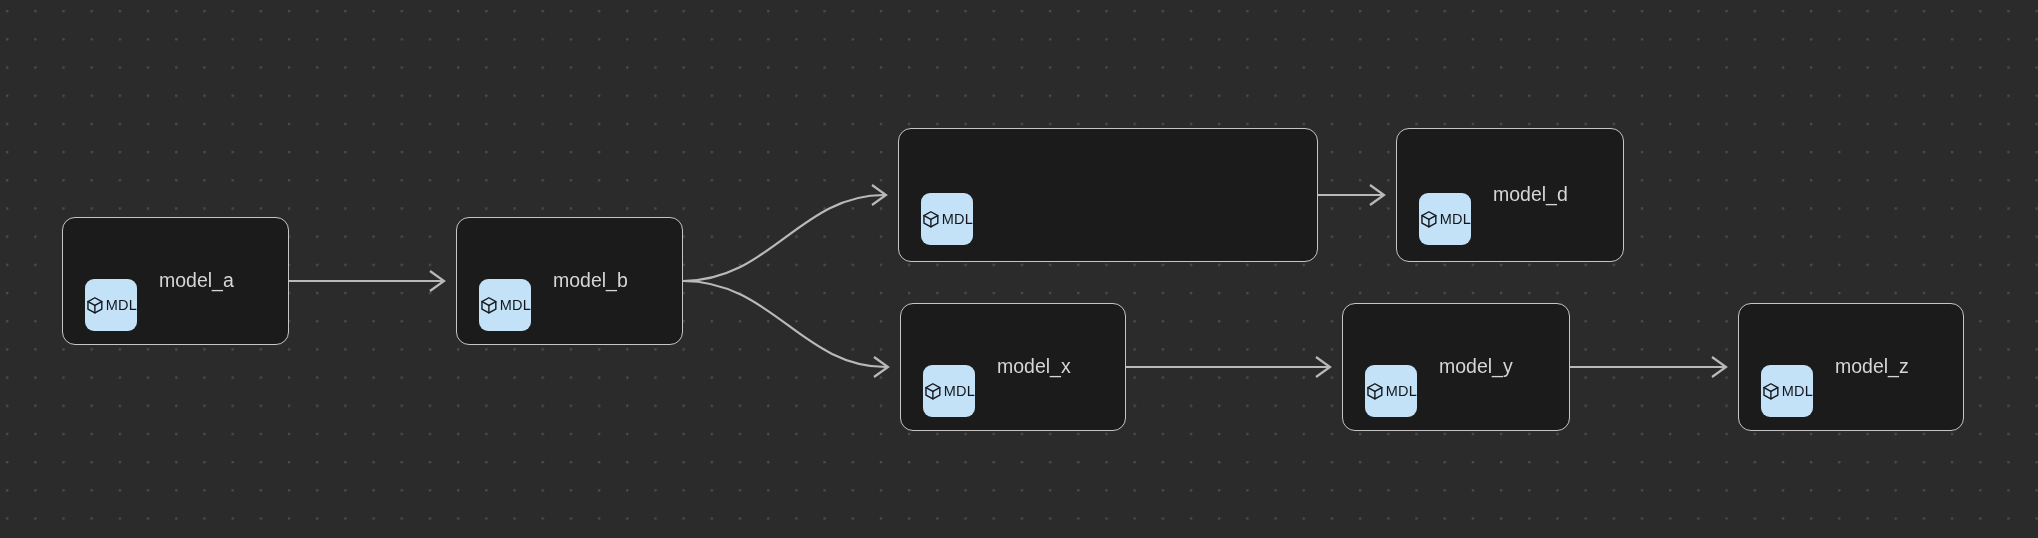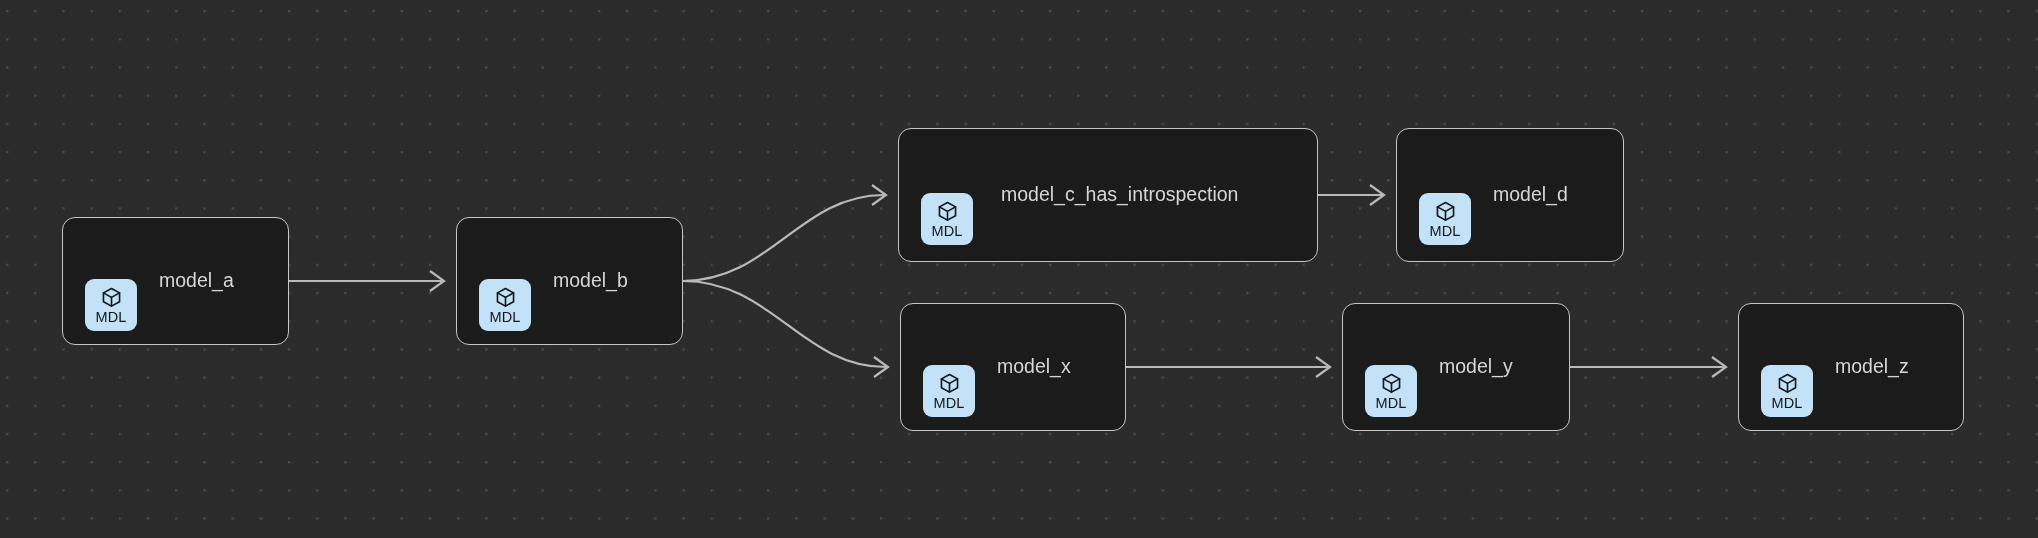--- a/index.html
+++ b/index.html
@@ -47,21 +47,21 @@
     border: 1.6px solid #c6c6c6;
     border-radius: 13px;
   }
   .node-badge {
     flex: 0 0 auto;
     width: 52px;
     height: 52px;
     border-radius: 9px;
     background: #c3e1f7;
     display: flex;
-    flex-direction: column;
+    flex-direction: row;
     align-items: center;
     justify-content: center;
     gap: 1px;
     margin-top: 48px;
   }
   .badge-cube {
     display: block;
     width: 23px;
     height: 23px;
     margin-top: 1px;
@@ -146,21 +146,20 @@
 
   <div class="node" style="left:898px; top:128px; width:420px; height:134px; padding-left:22px; gap:28px;">
     <div class="node-badge">
       <svg class="badge-cube" viewBox="0 0 24 24" fill="none" stroke="#14181d" stroke-width="1.7" stroke-linecap="round" stroke-linejoin="round">
         <path d="M12 2.6 L20.4 7.2 L20.4 16.4 L12 21 L3.6 16.4 L3.6 7.2 Z"></path>
         <path d="M3.6 7.2 L12 11.9 L20.4 7.2"></path>
         <path d="M12 11.9 L12 21"></path>
       </svg>
       <span class="badge-text">MDL</span>
     </div>
-    <span class="node-label">model_c_has_introspection</span>
   </div>
 
   <div class="node" style="left:1396px; top:128px; width:228px; height:134px; padding-left:22px; gap:22px;">
     <div class="node-badge">
       <svg class="badge-cube" viewBox="0 0 24 24" fill="none" stroke="#14181d" stroke-width="1.7" stroke-linecap="round" stroke-linejoin="round">
         <path d="M12 2.6 L20.4 7.2 L20.4 16.4 L12 21 L3.6 16.4 L3.6 7.2 Z"></path>
         <path d="M3.6 7.2 L12 11.9 L20.4 7.2"></path>
         <path d="M12 11.9 L12 21"></path>
       </svg>
       <span class="badge-text">MDL</span>

